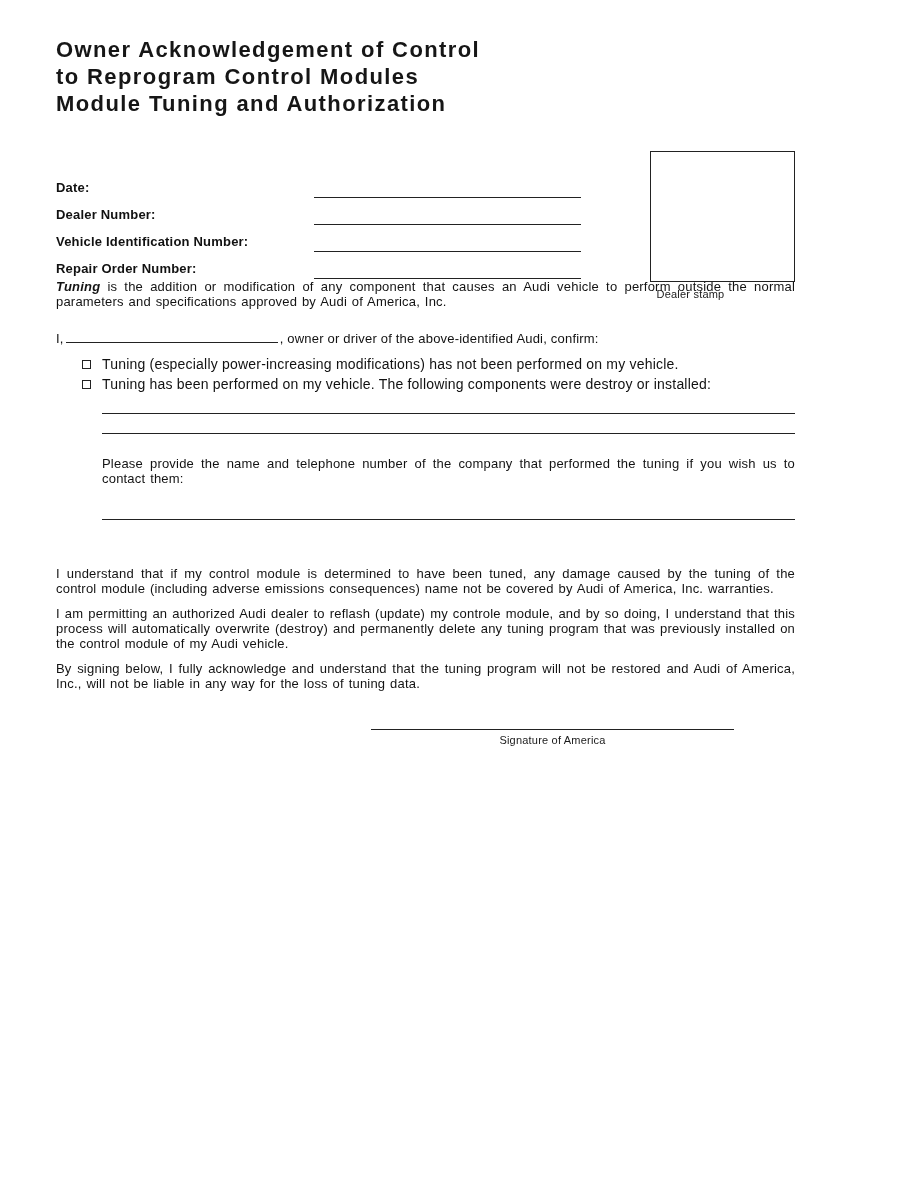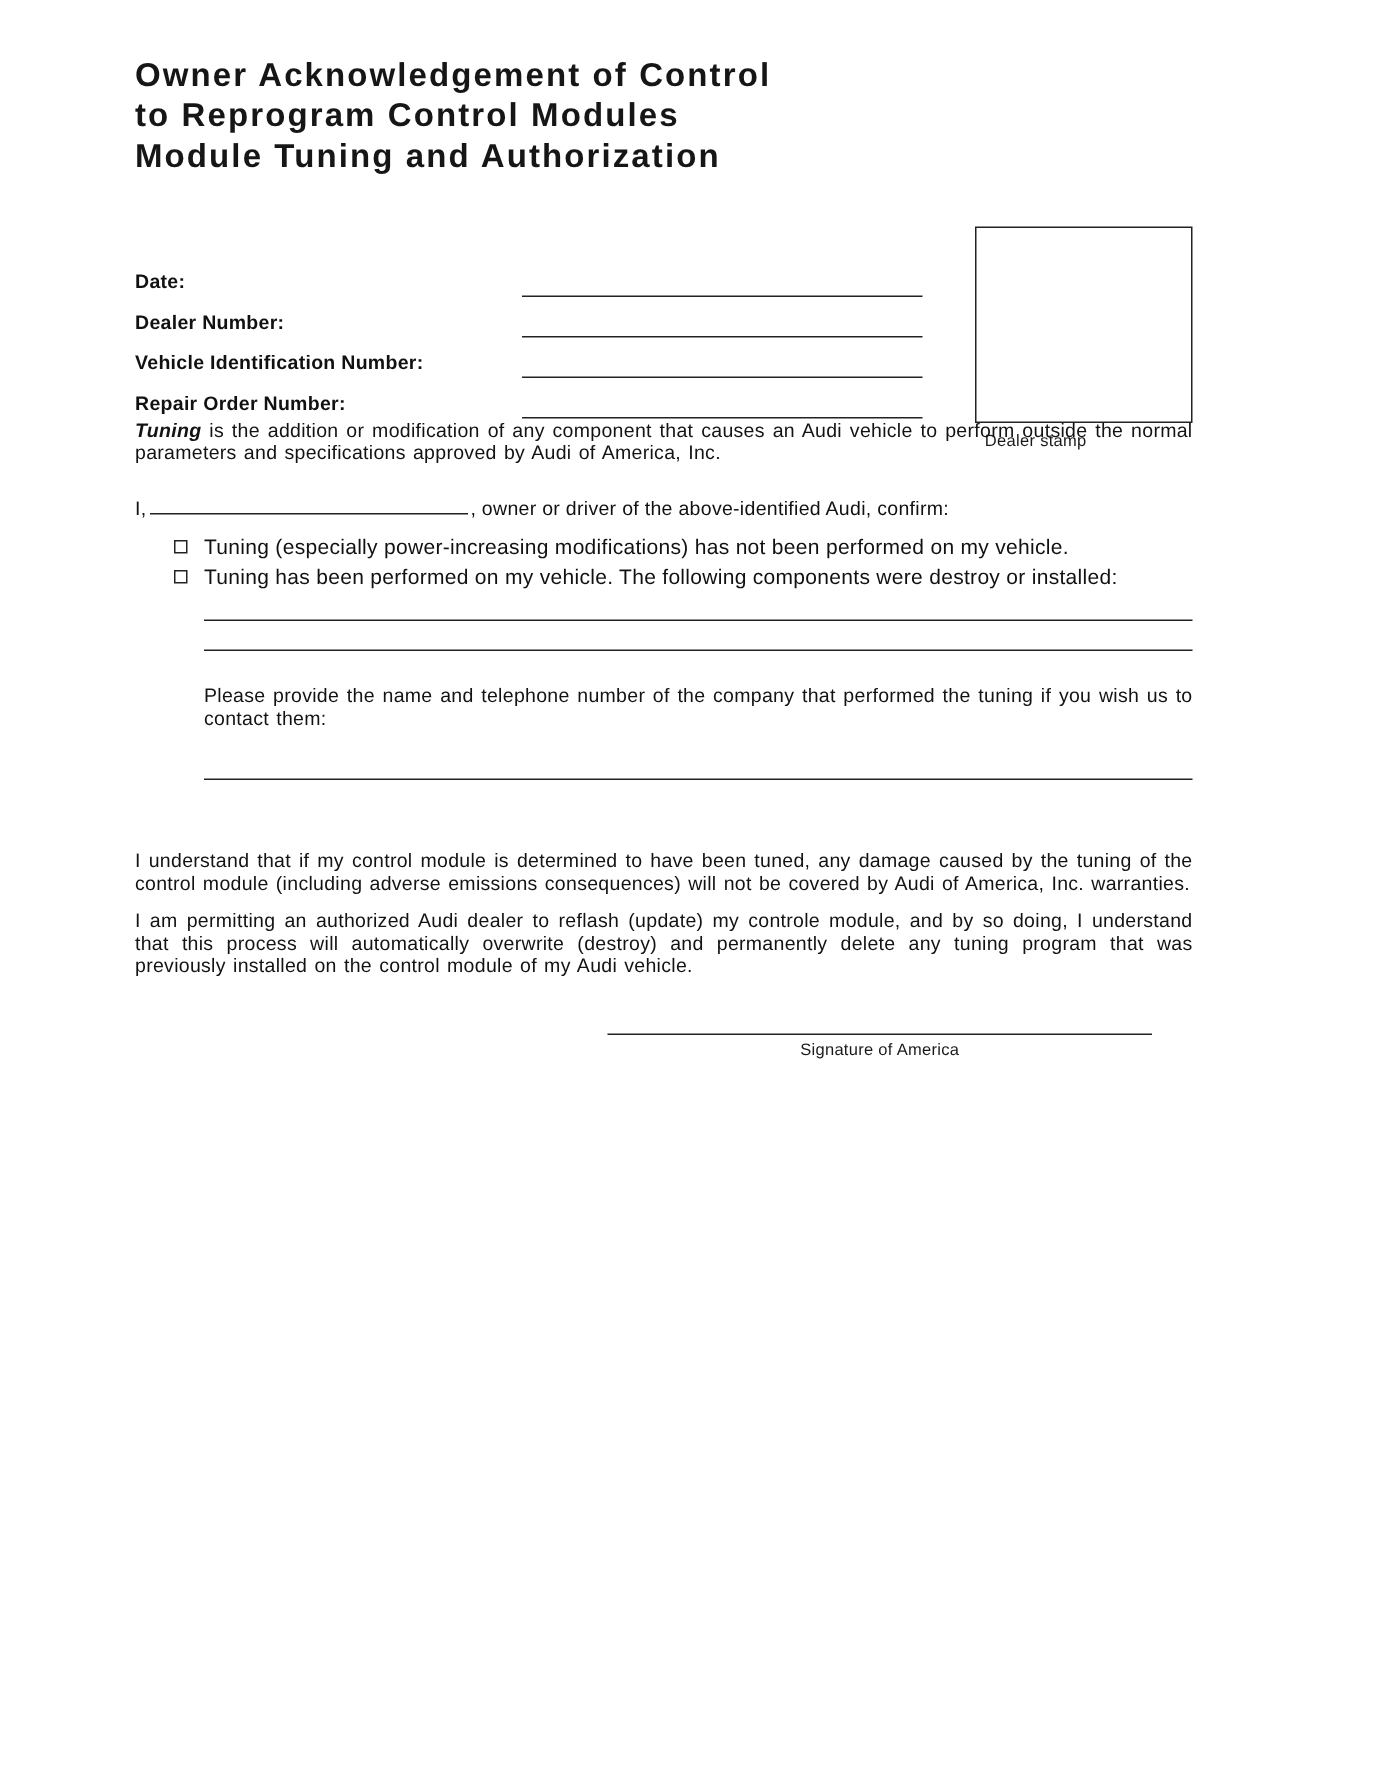--- a/index.html
+++ b/index.html
@@ -10,21 +10,21 @@
   }
   .page {
     position: relative;
     width: 918px;
     height: 1188px;
     background: #ffffff;
     overflow: hidden;
   }
   .content {
     position: relative;
-    padding: 36px 123px 0 90px; 
+    padding: 36px 123px 0 56px; 
   }
 
   
   .doc-title {
     font-size: 22px;
     line-height: 27px;
     font-weight: bold;
     letter-spacing: 1.4px;
     color: #161616;
   }
@@ -214,22 +214,23 @@
     <div class="blank-group">
       <div class="write-line"></div>
       <div class="write-line"></div>
     </div>
 
     <div class="para please-para">Please provide the name and telephone number of the company that performed the tuning if you wish us to contact them:</div>
 
     <div class="single-blank"></div>
 
     <div class="legal">
-      <div class="para">I understand that if my control module is determined to have been tuned, any damage caused by the tuning of the control module (including adverse emissions consequences) will not be covered by Audi of America, Inc. warranties.</div>
+      <div class="para">I understand that if my control module is determined to have been tuned, any damage caused by the tuning of the control module (including adverse emissions consequences) name not be covered by Audi of America, Inc. warranties.</div>
       <div class="para">I am permitting an authorized Audi dealer to reflash (update) my controle module, and by so doing, I understand that this process will automatically overwrite (destroy) and permanently delete any tuning program that was previously installed on the control module of my Audi vehicle.</div>
+      <div class="para">By signing below, I fully acknowledge and understand that the tuning program will not be restored and Audi of America, Inc., will not be liable in any way for the loss of tuning data.</div>
     </div>
 
     <div class="signature-block">
       <div class="signature-line"></div>
       <div class="signature-caption">Signature of America</div>
     </div>
 
   </div>
 
   <div class="stamp-box"></div>

